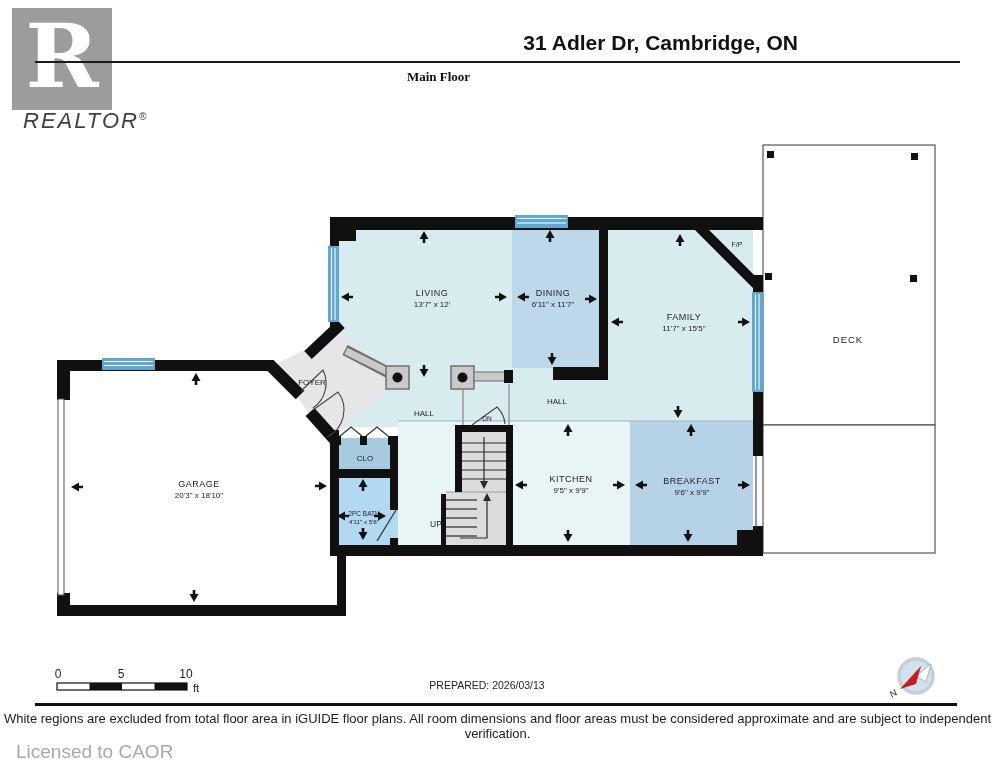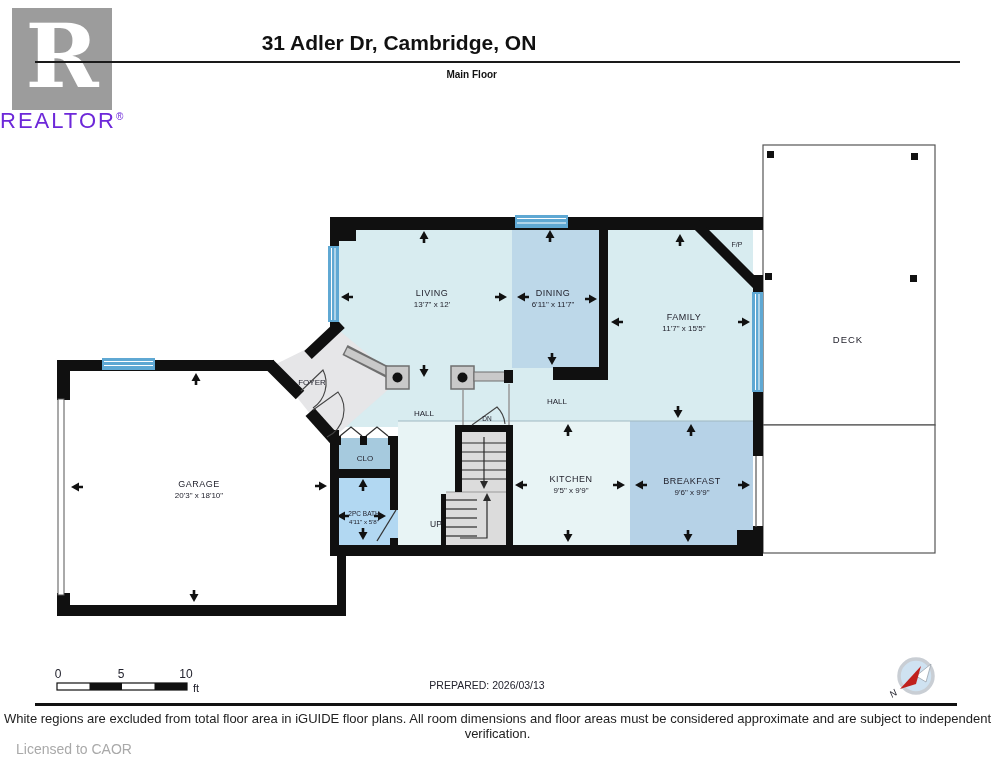--- a/index.html
+++ b/index.html
@@ -4,30 +4,30 @@
 <style>
   html,body{margin:0;padding:0;background:#fff;}
   #page{position:relative;width:995px;height:768px;background:#fff;overflow:hidden;
         font-family:"Liberation Sans",sans-serif;color:#111;}
   .abs{position:absolute;}
   
   #logo-box{left:12px;top:8px;width:100px;height:102px;background:#9c9c9c;}
   #logo-r{position:absolute;left:0;top:-6px;width:100px;height:108px;color:#fff;
           font-family:"DejaVu Serif",serif;font-weight:bold;font-size:88px;
           text-align:center;line-height:108px;}
-  #logo-caption{left:0;top:108px;font-size:22px;color:#6d28d9;letter-spacing:2px;}
+  #logo-caption{left:23px;top:108px;font-size:22px;color:#404040;letter-spacing:2px;font-style:italic;}
   #logo-caption sup{font-size:10px;}
   #title-rule{left:35px;top:61px;width:925px;height:2px;background:#1a1a1a;}
-  #page-title{left:0;top:31px;width:798px;text-align:center;font-size:21px;font-weight:bold;}
-  #floor-label{left:380px;top:69px;width:117px;text-align:right;font-size:10px;font-weight:bold;}
+  #page-title{left:0;top:31px;width:798px;text-align:right;font-size:21px;font-weight:bold;}
+  #floor-label{left:380px;top:69px;width:117px;text-align:center;font-size:13px;font-weight:bold;font-family:Liberation Serif, serif;}
   #areas{left:510px;top:69px;font-size:11.5px;line-height:16px;}
   
   #footer-rule{left:35px;top:703px;width:922px;height:3px;background:#111;}
   #disclaimer{left:0;top:711px;width:995px;text-align:center;font-size:13px;color:#222;}
-  #license{left:16px;top:741px;font-size:14px;color:#a9a9a9;}
+  #license{left:16px;top:741px;font-size:19px;color:#a9a9a9;}
   svg text{font-family:"Liberation Sans",sans-serif;fill:#23232e;}
 </style>
 </head>
 <body>
 
 <div id="page">
 
   <div class="abs" id="logo-box">
     <div id="logo-r">R</div>
   </div>

